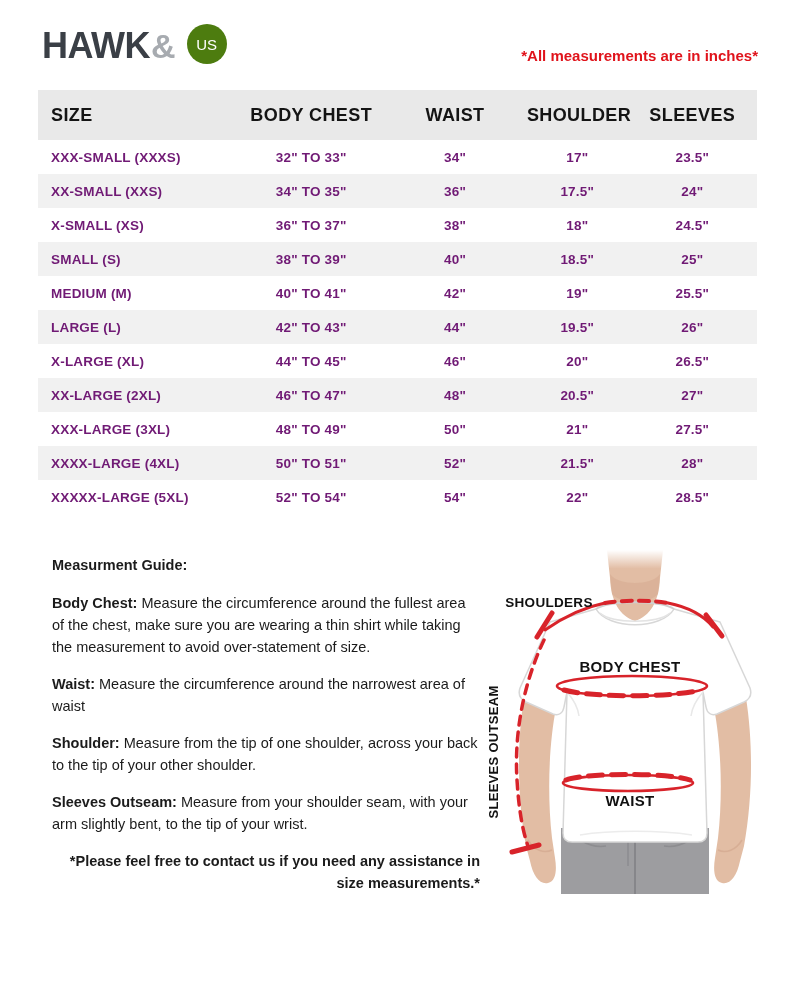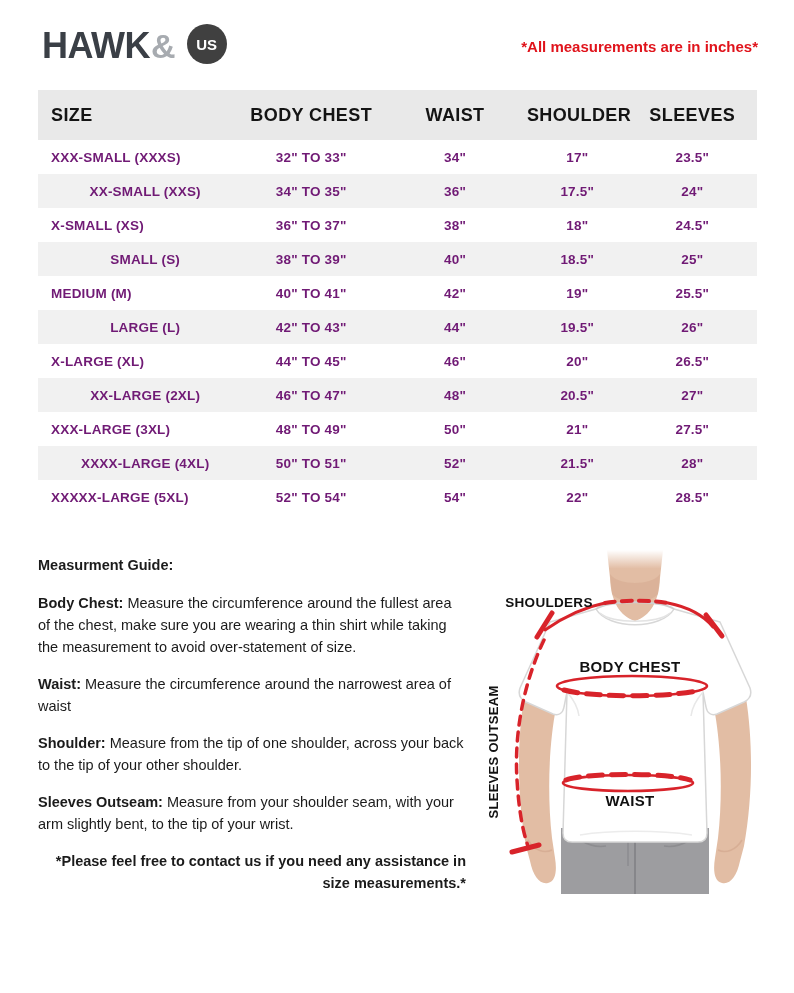--- a/index.html
+++ b/index.html
@@ -3,51 +3,51 @@
 <meta charset="utf-8">
 <style>
   html,body{margin:0;padding:0;}
   body{
     width:794px;height:993px;background:#ffffff;overflow:hidden;
     font-family:"Liberation Sans","DejaVu Sans",sans-serif;color:#1b1b1b;
   }
   .page{width:794px;height:993px;position:relative;}
 
   
-  .top{display:flex;justify-content:space-between;align-items:flex-start;
+  .top{display:flex;justify-content:space-between;align-items:flex-end;
        padding:28px 36px 0 42px;}
   .logo{display:flex;align-items:center;line-height:1;}
   .logo-dark{font-size:36px;font-weight:700;letter-spacing:-0.5px;color:#3a3f46;}
   .logo-amp{font-size:34px;font-weight:700;color:#a7abb0;margin:0 1px;}
   .logo-badge{
-    width:40px;height:40px;border-radius:50%;background:#404040;color:#ffffff;
-    font-size:15px;font-weight:700;display:flex;align-items:center;justify-content:center;
+    width:40px;height:40px;border-radius:50%;background:#4d7c0f;color:#ffffff;
+    font-size:15px;font-weight:400;display:flex;align-items:center;justify-content:center;
     margin-left:10px;margin-top:-4px;
   }
   .note{color:#e0131b;font-size:15px;font-weight:700;margin-top:10px;}
 
   
   table.size-table{
     width:719px;margin:26px 37px 0 38px;border-collapse:collapse;table-layout:fixed;
   }
   table.size-table th{
     background:#e9e9e9;height:50px;font-size:18px;font-weight:700;color:#141414;
     letter-spacing:0.4px;text-align:center;padding:0;
   }
   table.size-table th:first-child{text-align:left;padding-left:13px;}
   table.size-table td{
     height:34px;font-size:13.5px;font-weight:700;color:#701a75;text-align:center;
     letter-spacing:0.2px;padding:0;
   }
   table.size-table td:first-child{text-align:left;padding-left:13px;}
-  table.size-table tr.alt td{background:#f1f1f1;text-align:center;}
+  table.size-table tr.alt td{background:#f1f1f1;}
 
   
   .bottom{position:relative;margin-top:40px;height:340px;}
-  .guide{margin-left:38px;width:428px;font-size:14.5px;line-height:22px;color:#1b1b1b;}
+  .guide{margin-left:52px;width:428px;font-size:14.5px;line-height:22px;color:#1b1b1b;}
   .guide p{margin:0 0 15px 0;}
   .guide-title{font-weight:700;margin-bottom:16px !important;}
   .guide-item strong{font-weight:700;}
   .guide-footer{font-weight:700;margin-top:2px;text-align:right;}
 
   .diagram{position:absolute;right:0;top:-4px;width:334px;height:344px;}
   .diagram svg{display:block;}
   .diag-label{font-family:"Liberation Sans","DejaVu Sans",sans-serif;font-weight:700;fill:#111;}
 </style>
 </head>

